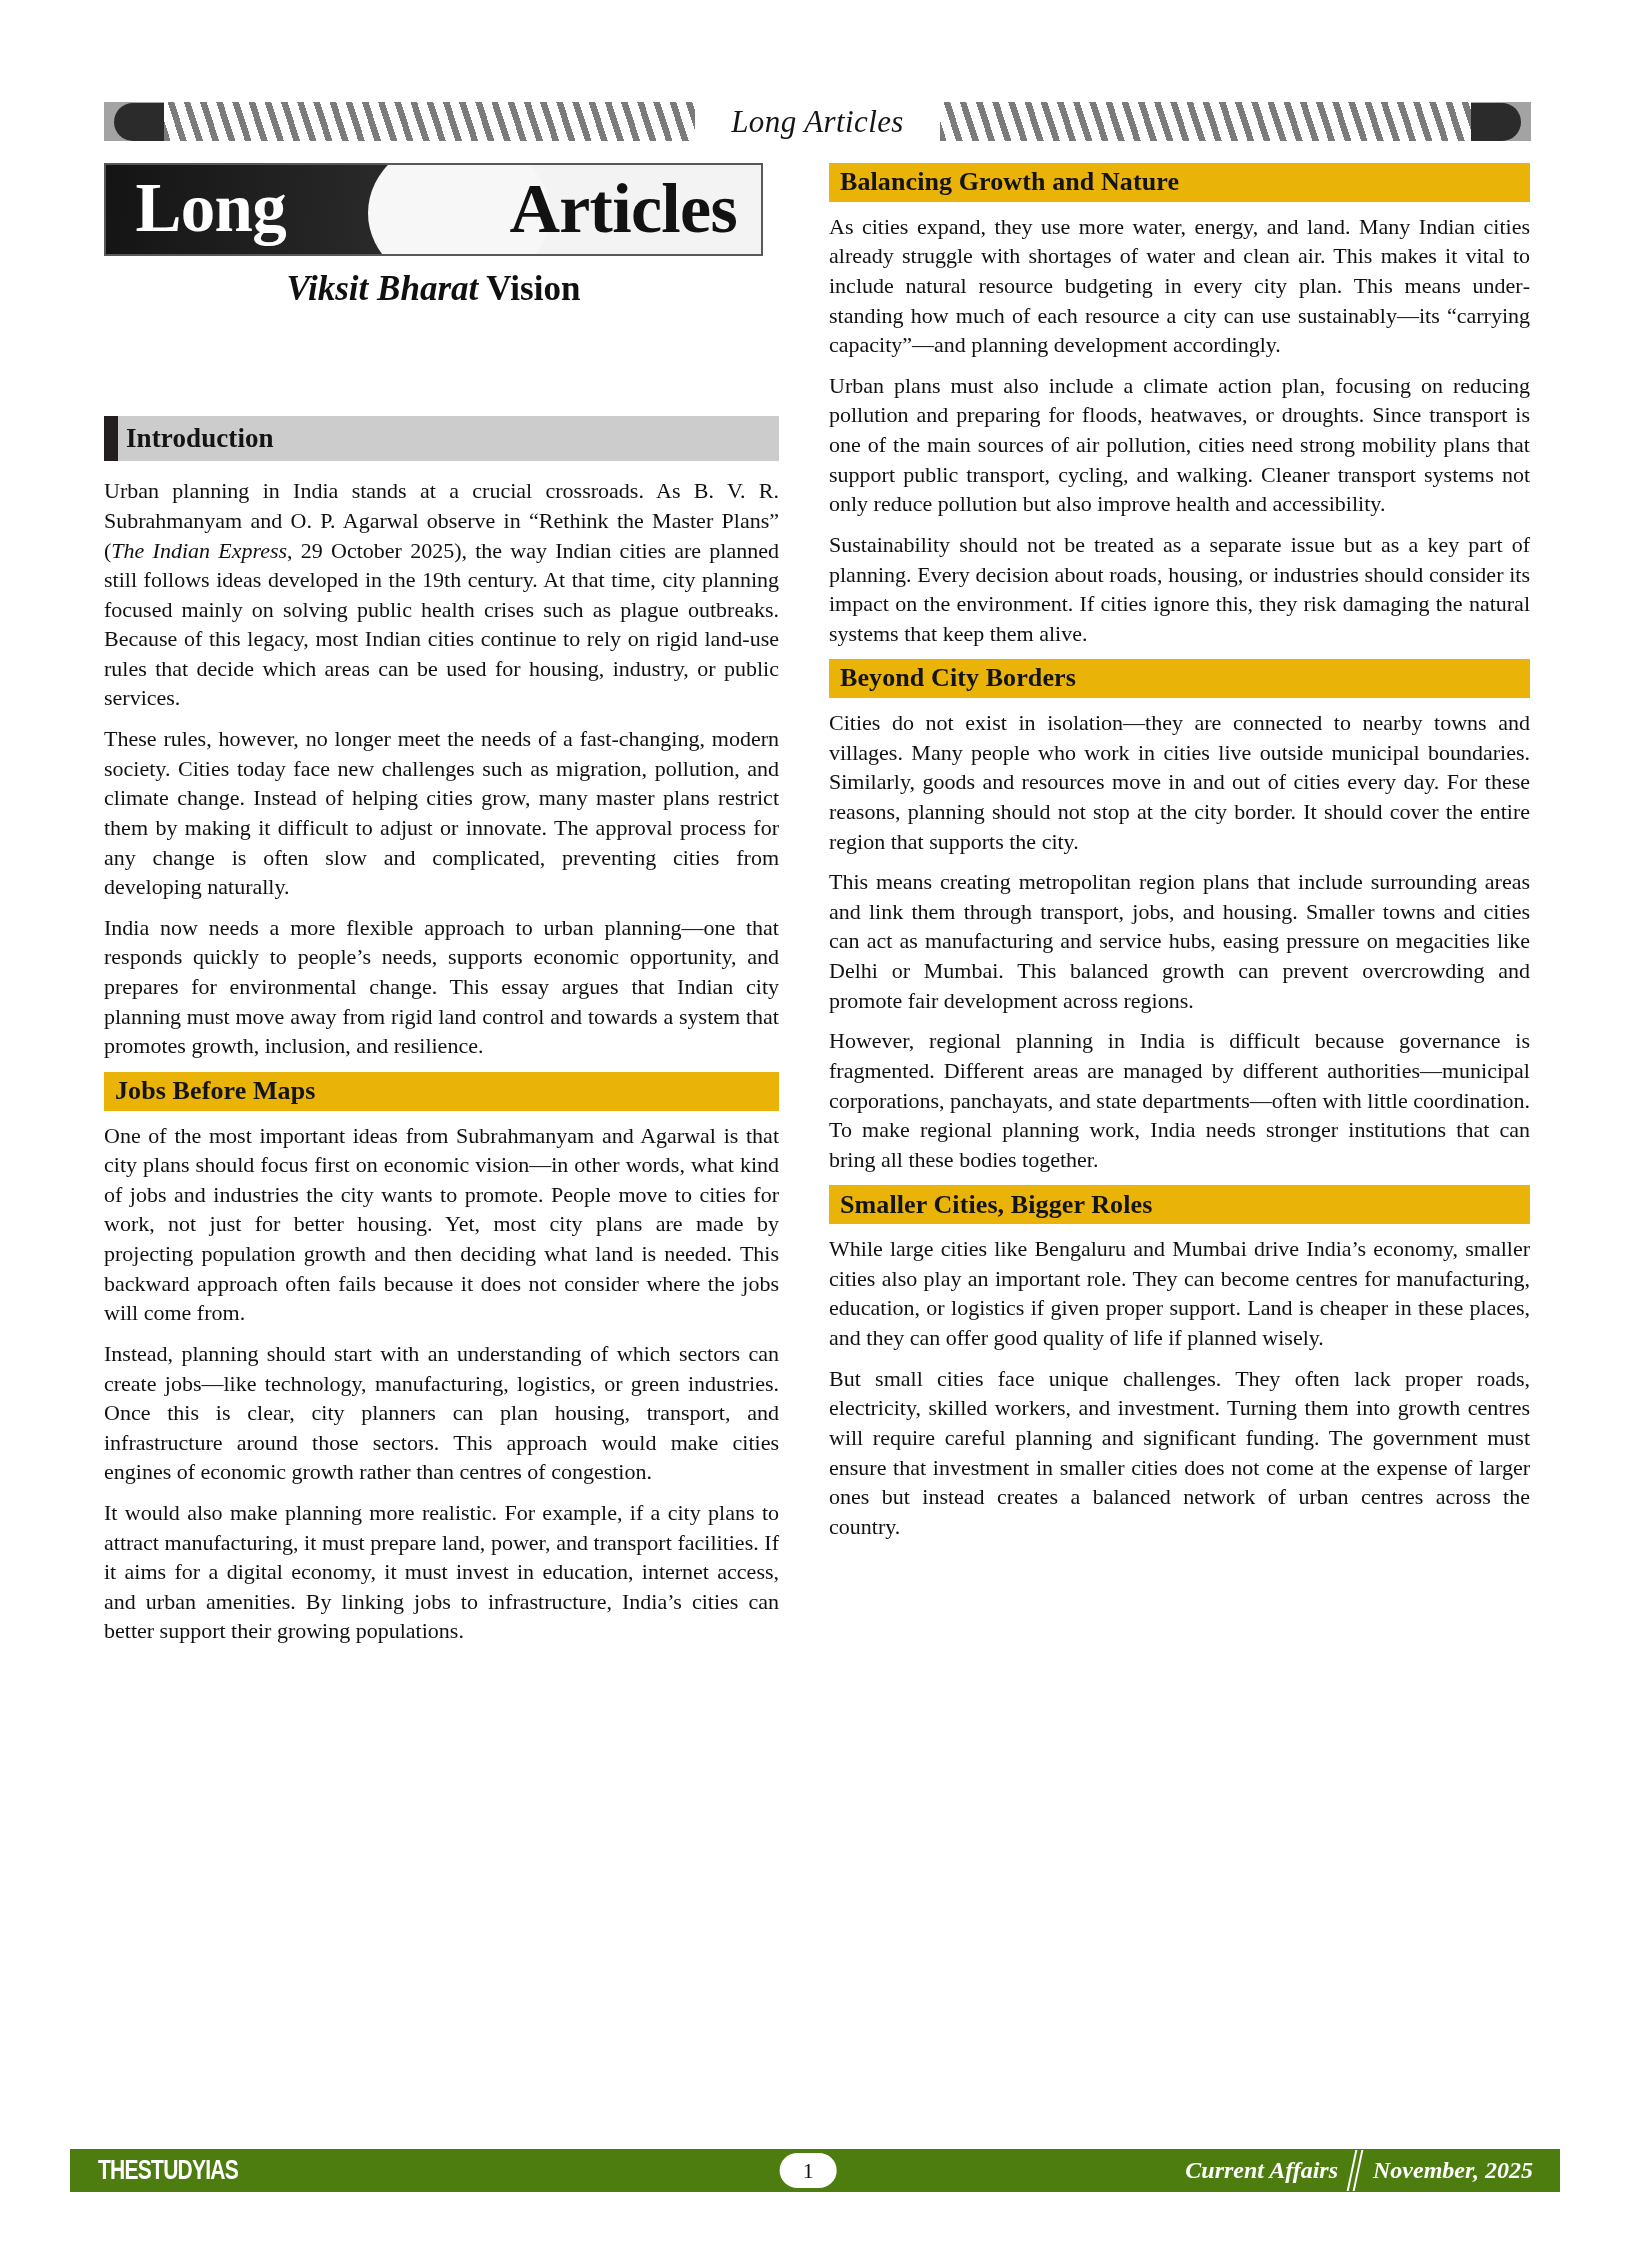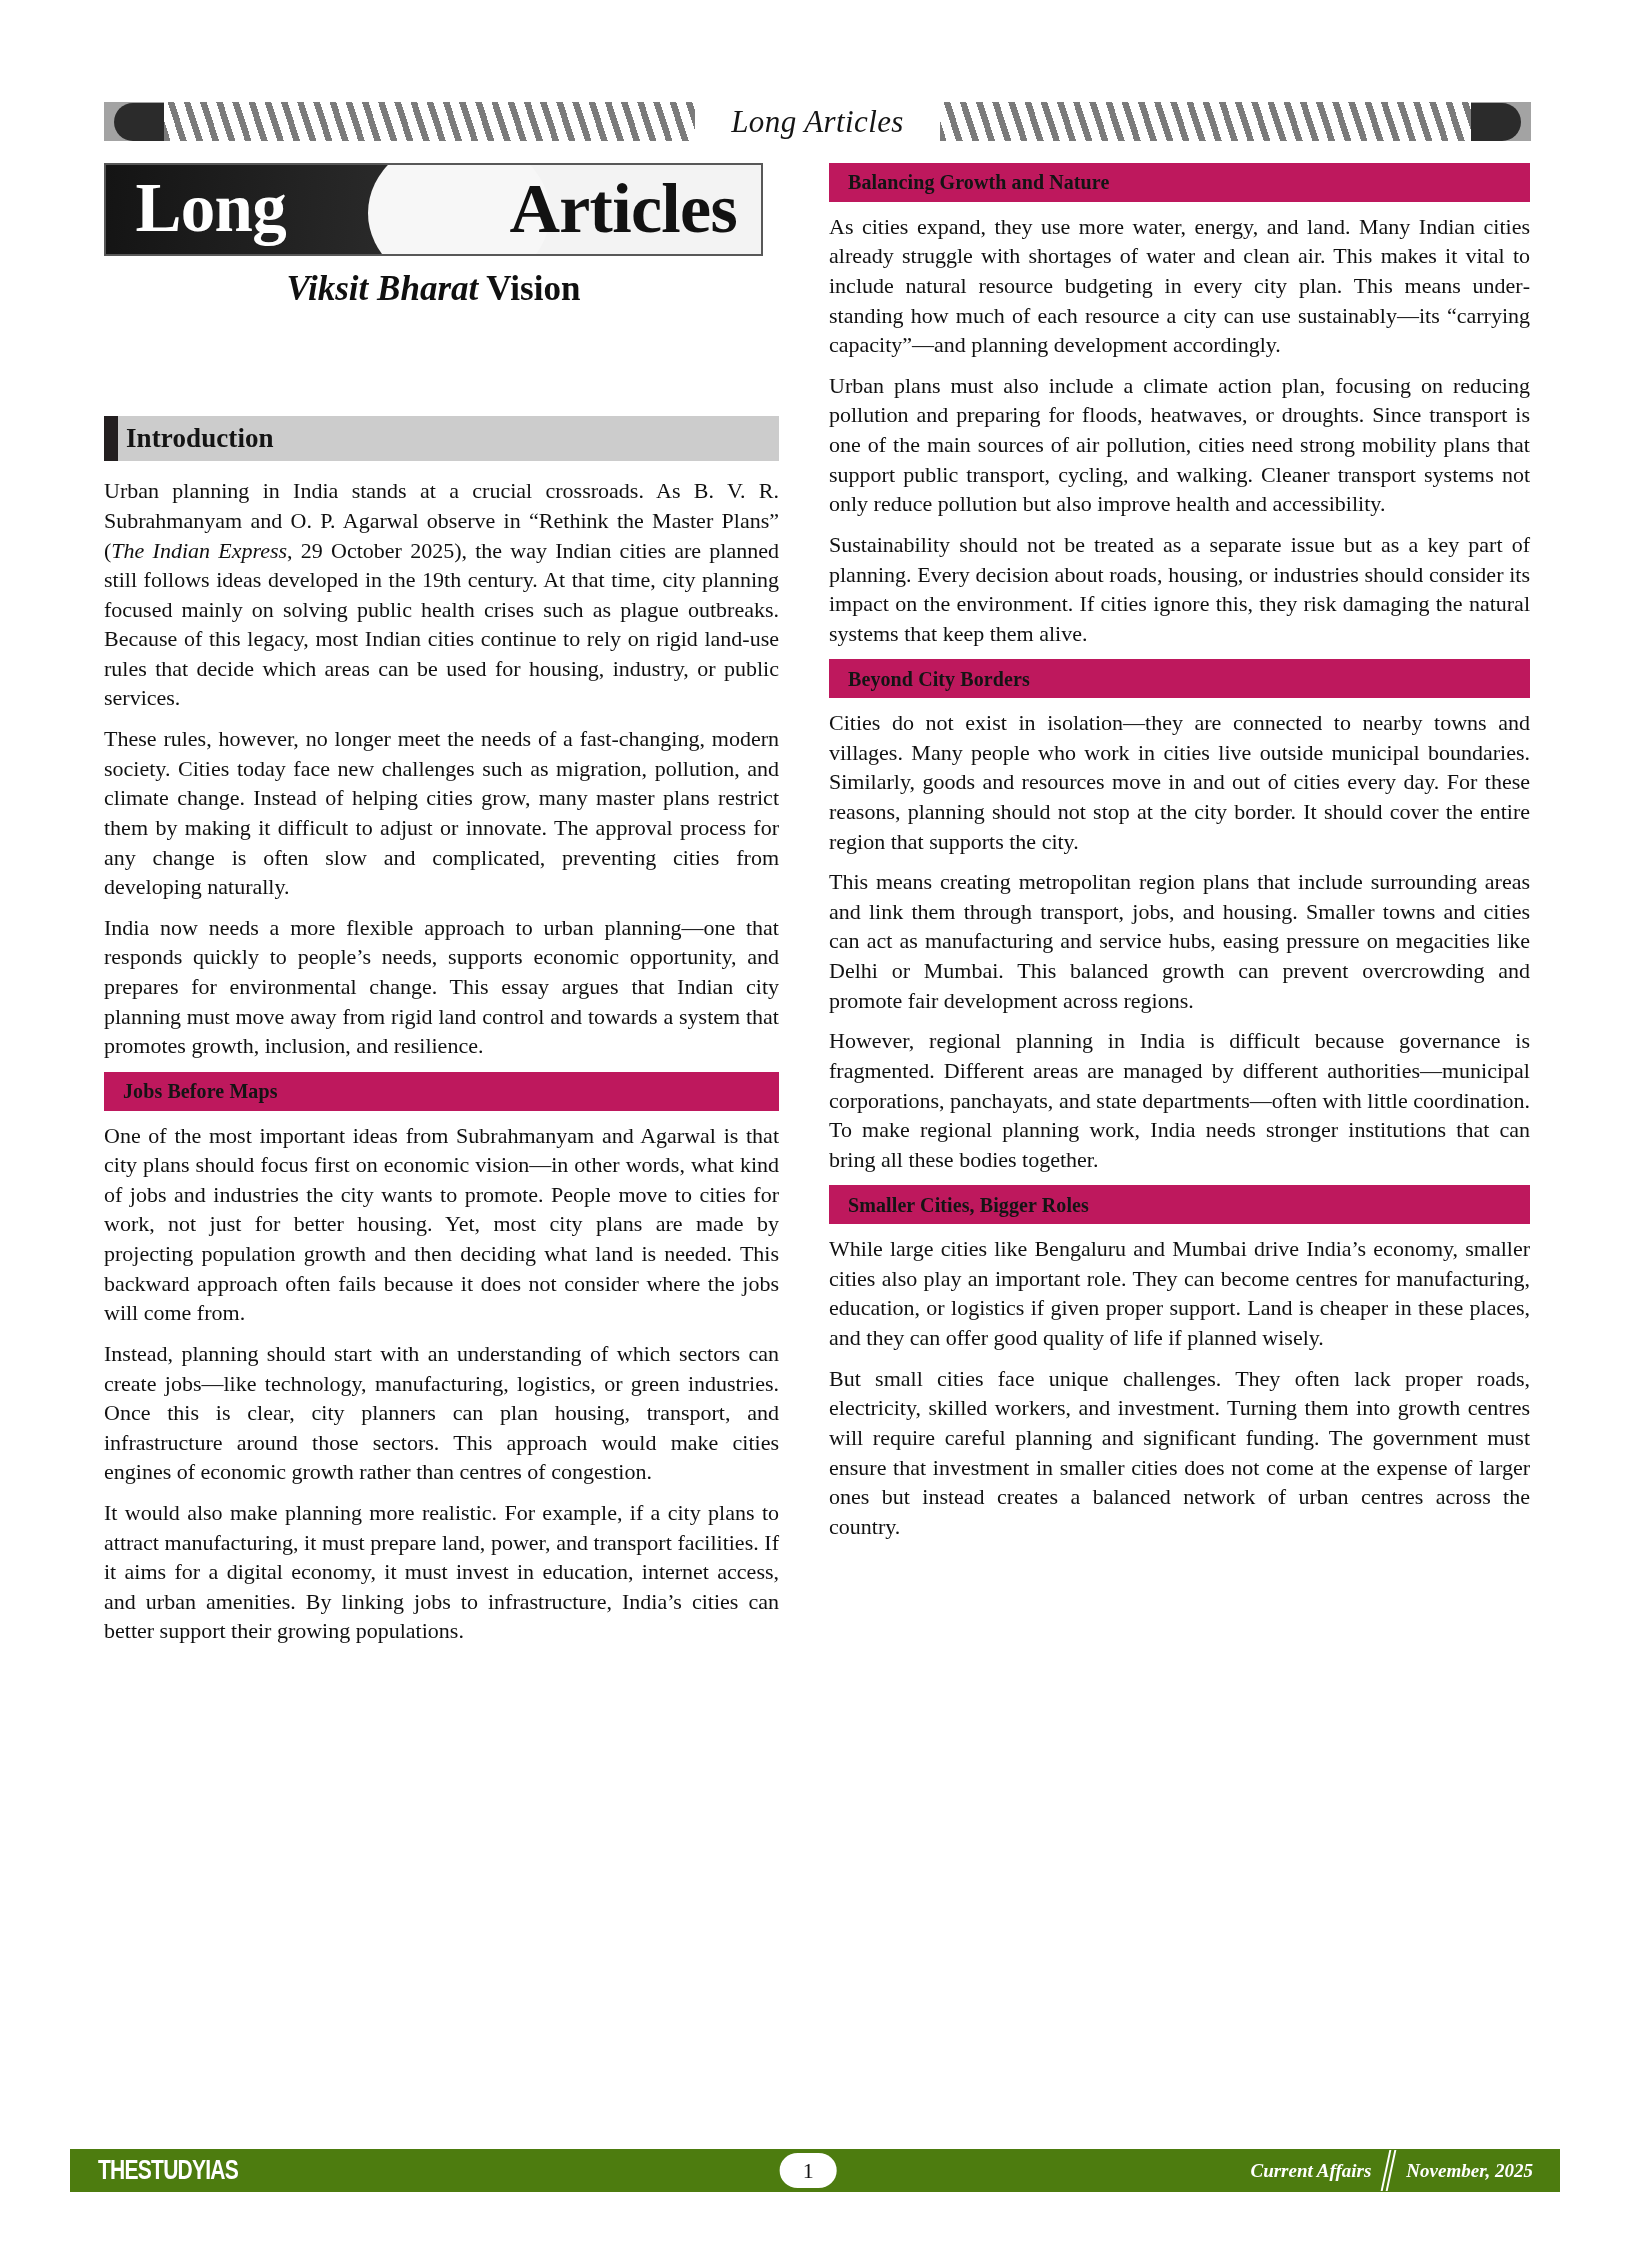--- a/index.html
+++ b/index.html
@@ -190,29 +190,29 @@
     align-items: center;
     padding-left: 8px;
     font-family: "Liberation Serif", "DejaVu Serif", serif;
     font-weight: bold;
     font-size: 27px;
     color: #141414;
     letter-spacing: 0.1px;
   }
 
   .h-sub {
-    background: #be185d;
+    background: #eab308;
     height: 39px;
     display: flex;
     align-items: center;
-    padding-left: 19px;
+    padding-left: 11px;
     margin: 7px 0 9.8px 0;
     font-family: "Liberation Serif", "DejaVu Serif", serif;
     font-weight: bold;
-    font-size: 20px;
+    font-size: 26px;
     color: #141414;
     letter-spacing: 0.1px;
     box-sizing: border-box;
   }
   .h-sub.tight-top { margin-top: 0; }
 
   
   .footer {
     position: absolute;
     left: 70px;
@@ -252,21 +252,21 @@
   }
   .footer-right {
     position: absolute;
     right: 27px;
     display: flex;
     align-items: center;
     gap: 9.8px;
     font-family: "Liberation Serif", "DejaVu Serif", serif;
     font-style: italic;
     font-weight: bold;
-    font-size: 19px;
+    font-size: 24px;
     color: #ffffff;
     white-space: nowrap;
   }
   .footer-sep {
     display: inline-block;
     width: 12.6px;
     height: 36px;
     position: relative;
     margin: 0 1.4px;
   }

